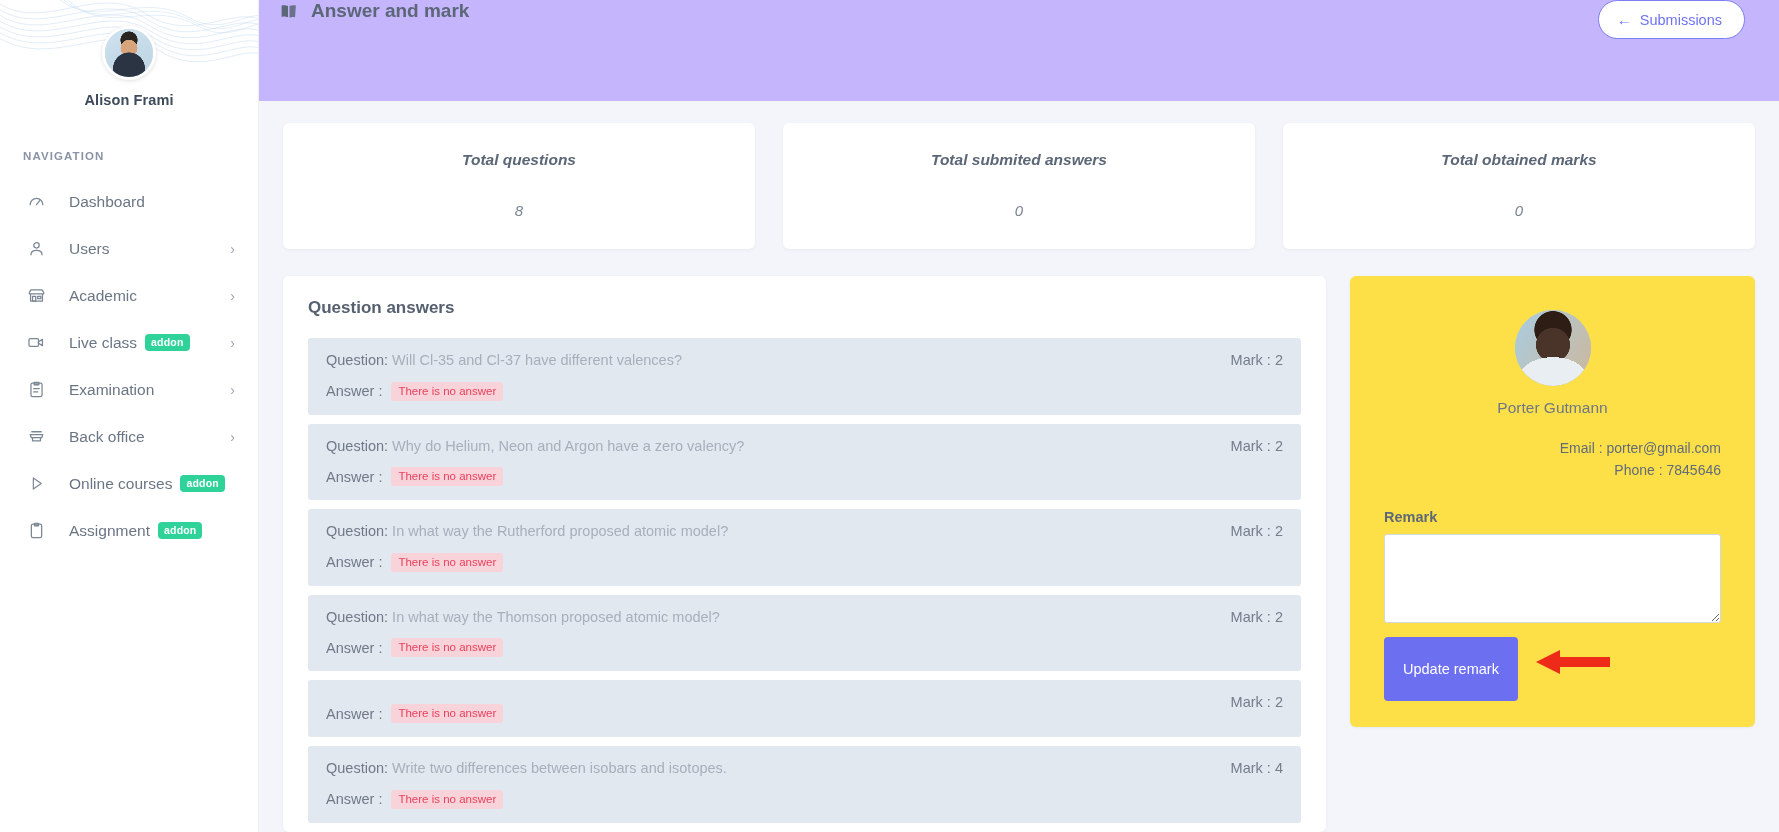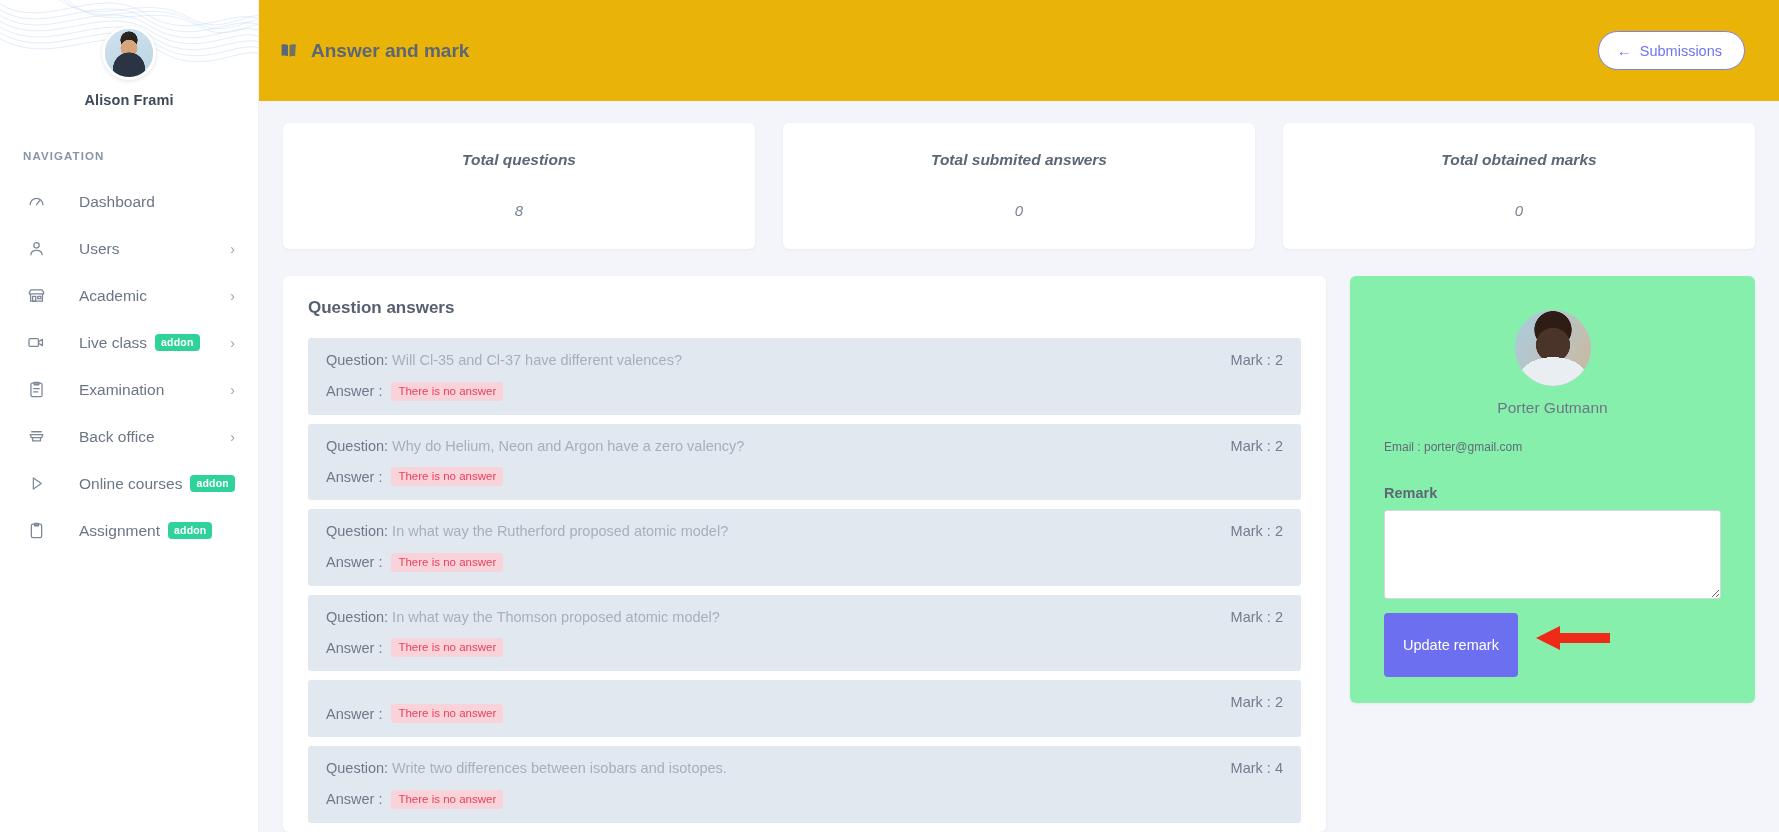--- a/index.html
+++ b/index.html
@@ -62,21 +62,21 @@
     cursor: pointer;
     position: relative;
   }
   .nav-ico {
     width: 22px; min-width: 22px; height: 22px;
     display: flex; align-items: center; justify-content: center;
     color: #7b8794;
   }
   .nav-ico svg { display: block; }
   .nav-text {
-    margin-left: 32px;
+    margin-left: 22px;
     font-size: 15.5px; color: #6b7685;
     white-space: nowrap;
   }
   .addon {
     display: inline-block;
     margin-left: 8px;
     background: #2fd39a;
     color: #ffffff;
     font-size: 10.5px; font-weight: bold;
     border-radius: 4px;
@@ -92,23 +92,23 @@
   }
 
   
   .main {
     flex: 1; height: 832px;
     background: #f4f5fa;
     overflow: hidden;
     display: flex; flex-direction: column;
   }
   .topbar {
-    background: #eab308;
+    background: #c4b5fd;
     height: 101px; min-height: 101px;
-    display: flex; align-items: center;
+    display: flex; align-items: flex-start;
     padding: 0 34px 0 20px;
   }
   .topbar-title {
     display: flex; align-items: center;
     font-size: 19px; font-weight: bold; color: #5b6676;
   }
   .book-icon { margin-right: 11px; display: flex; color: #5b6676; }
   .spacer { flex: 1; }
   .btn-outline {
     border: 1px solid #7b7ff0;
@@ -173,21 +173,21 @@
   }
   .mark {
     font-size: 14.5px; color: #737d8c;
     margin-left: 8px;
     white-space: nowrap;
     padding-top: 1px;
   }
 
   .student-panel {
     width: 405px; min-width: 405px;
-    background: #86efac;
+    background: #fde047;
     border-radius: 6px;
     box-shadow: 0 1px 3px rgba(40,50,80,.06);
     padding: 28px 34px 26px 34px;
     align-self: flex-start;
   }
   .avatar-student {
     width: 76px; height: 76px; border-radius: 50%;
     margin: 6px auto 0 auto;
     overflow: hidden;
     position: relative;
@@ -199,22 +199,22 @@
       radial-gradient(ellipse 46% 30% at 50% 92%, #e9eef2 0 100%, transparent 100%),
       radial-gradient(circle at 50% 46%, #4a3328 0 30%, transparent 31%),
       radial-gradient(circle at 50% 26%, #2d1d15 0 27%, transparent 28%),
       linear-gradient(120deg, #a9cde0 0%, #cdb79c 100%);
   }
   .student-name {
     text-align: center; margin-top: 13px;
     font-size: 15.5px; color: #6d7786;
   }
   .student-meta {
-    text-align: left; margin-top: 21px;
-    font-size: 12px; color: #616b7a; line-height: 1.55;
+    text-align: right; margin-top: 21px;
+    font-size: 14px; color: #616b7a; line-height: 1.55;
   }
   .remark-label {
     margin-top: 28px;
     font-size: 14.5px; font-weight: bold; color: #5e6877;
   }
   .remark-box {
     margin-top: 9px;
     width: 100%; height: 89px;
     border: 1px solid #d3d7de;
     border-radius: 3px;
@@ -509,20 +509,21 @@
           </div>
         </div>
 
         <div class="student-panel">
           <div class="avatar-student">
               <div class="face2"></div>
             </div>
           <div class="student-name">Porter Gutmann</div>
           <div class="student-meta">
             <div>Email : porter@gmail.com</div>
+            <div>Phone : 7845646</div>
           </div>
           <div class="remark-label">Remark</div>
           <textarea class="remark-box" placeholder="" style=""></textarea>
           <div class="btn-row">
             <button class="btn-primary">Update remark</button>
             <svg class="pointer-arrow" width="78" height="26" viewBox="0 0 78 26">
               <path d="M24,8 L76,8 L76,18 L24,18 Z" fill="#ee2b18"></path>
               <path d="M2,13 L26,1 L26,25 Z" fill="#ee2b18"></path>
             </svg>
           </div>

